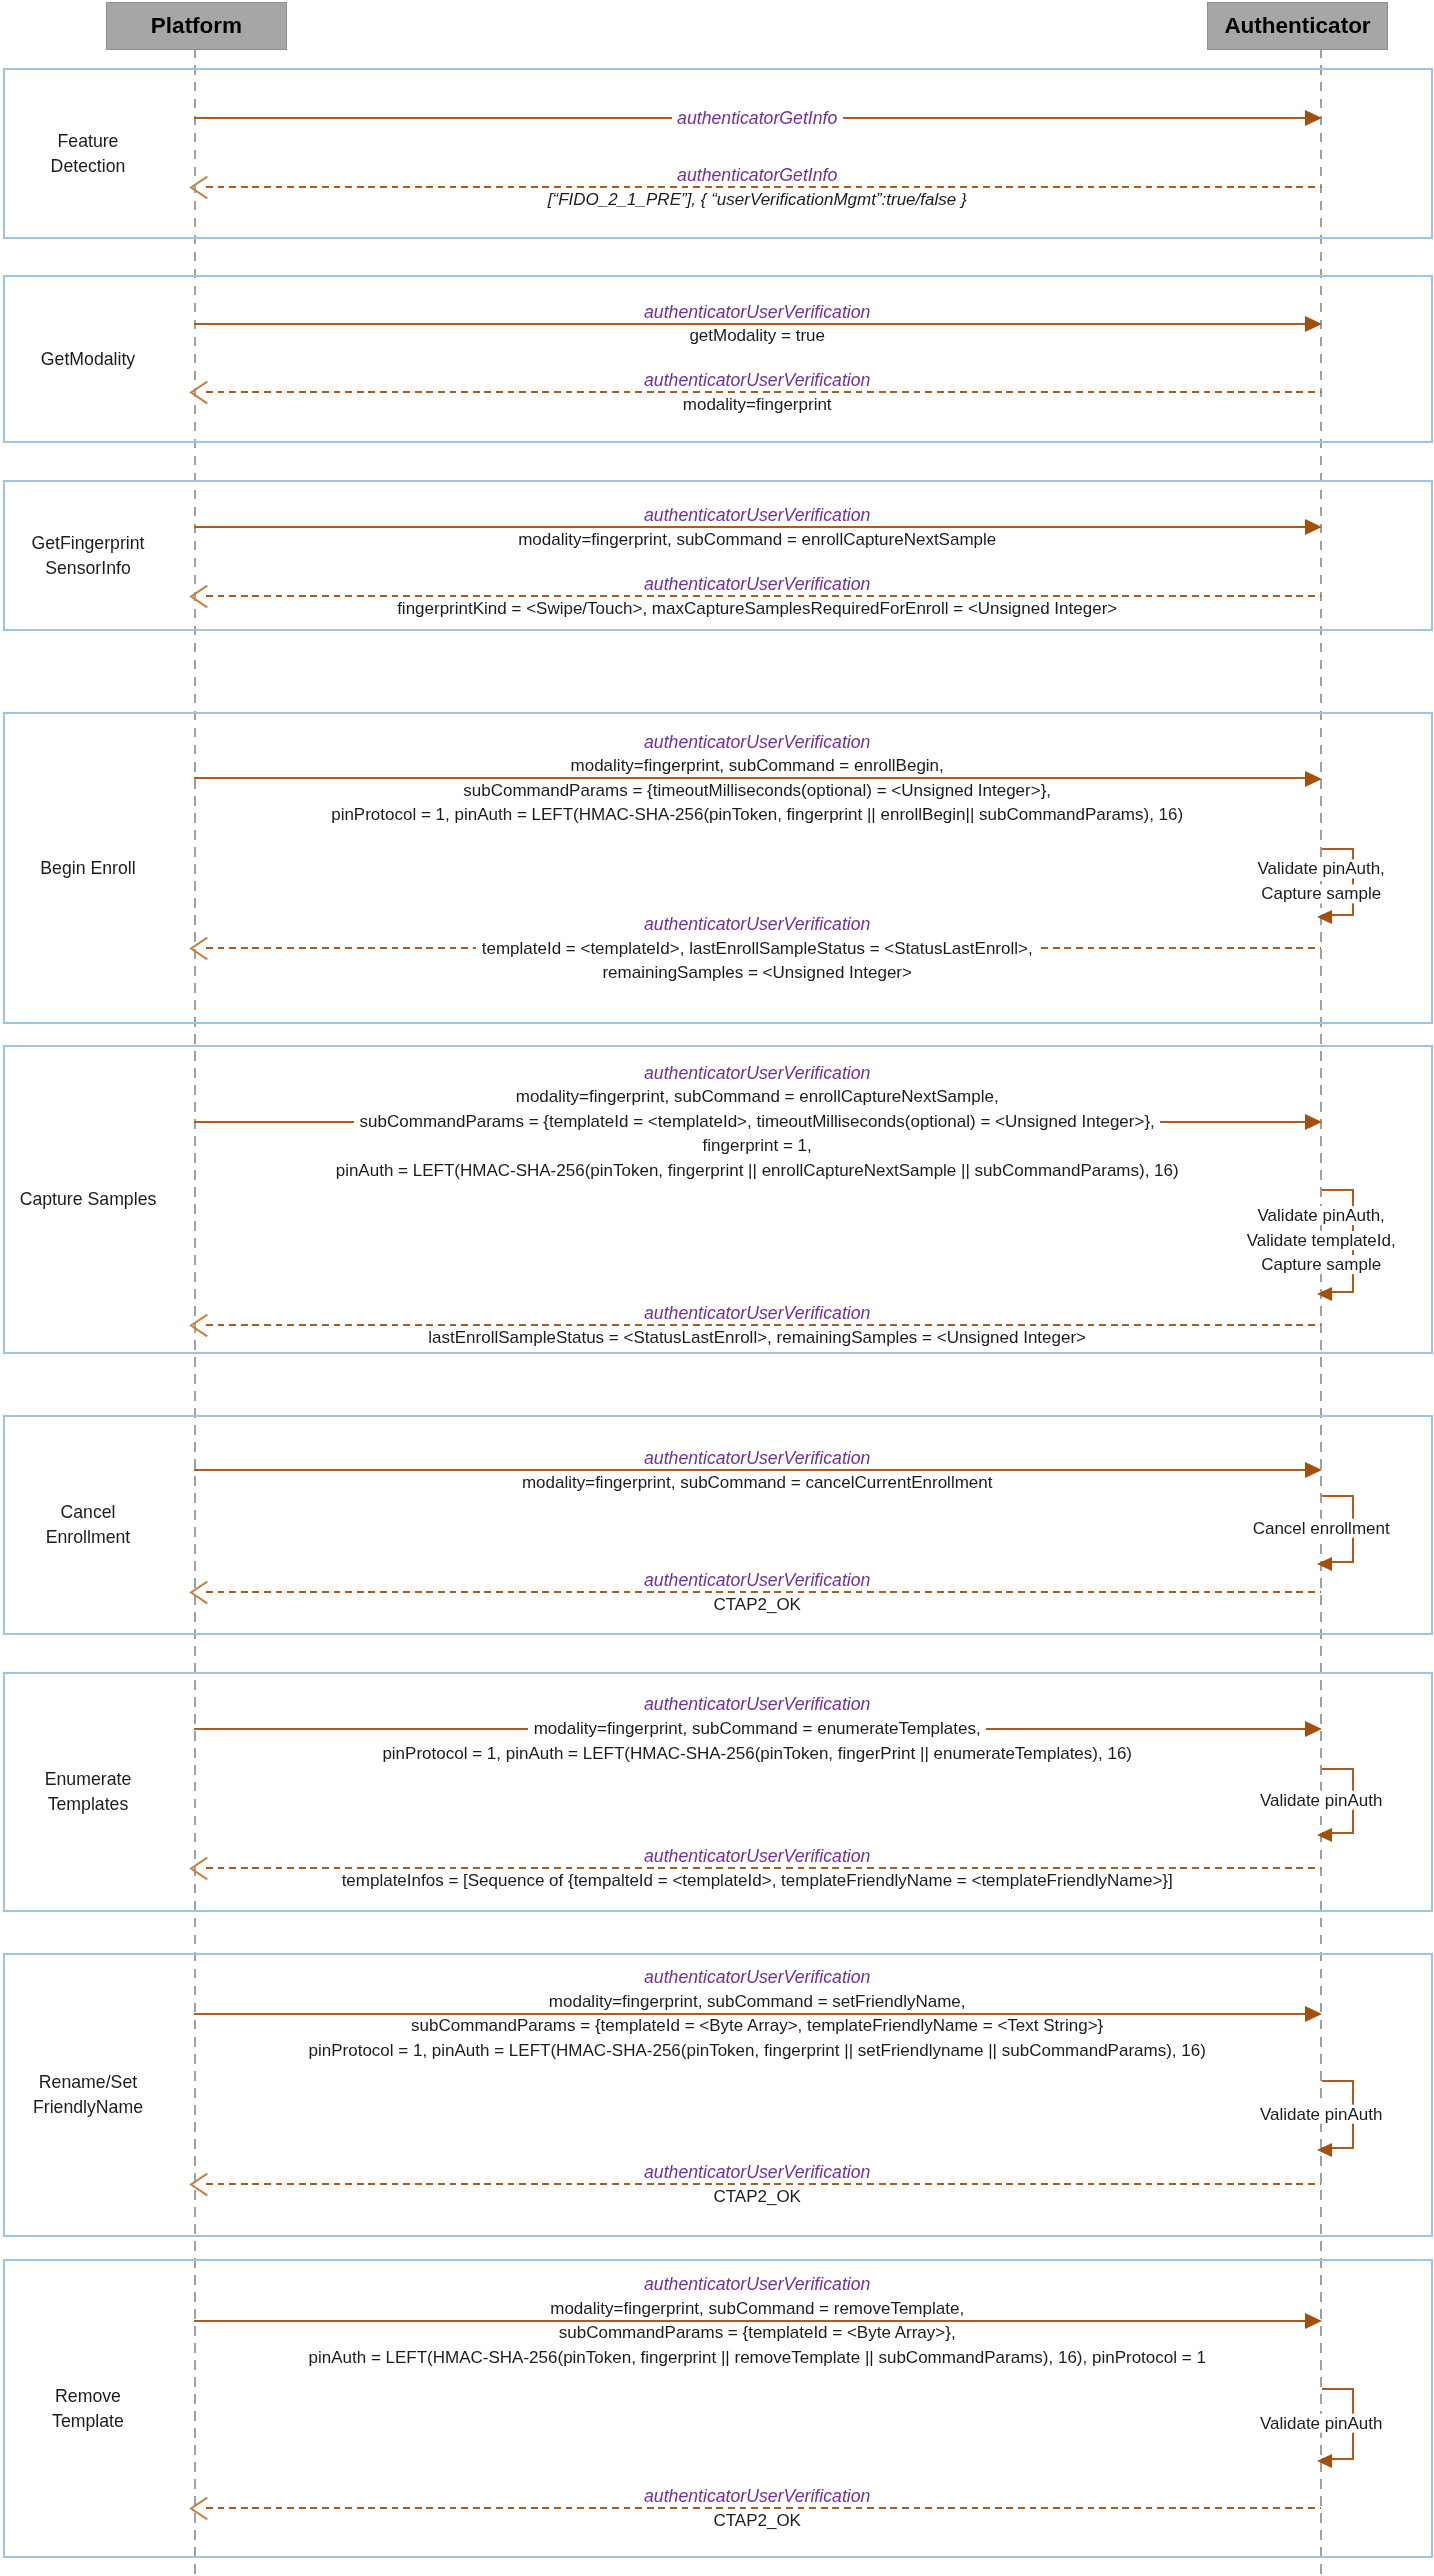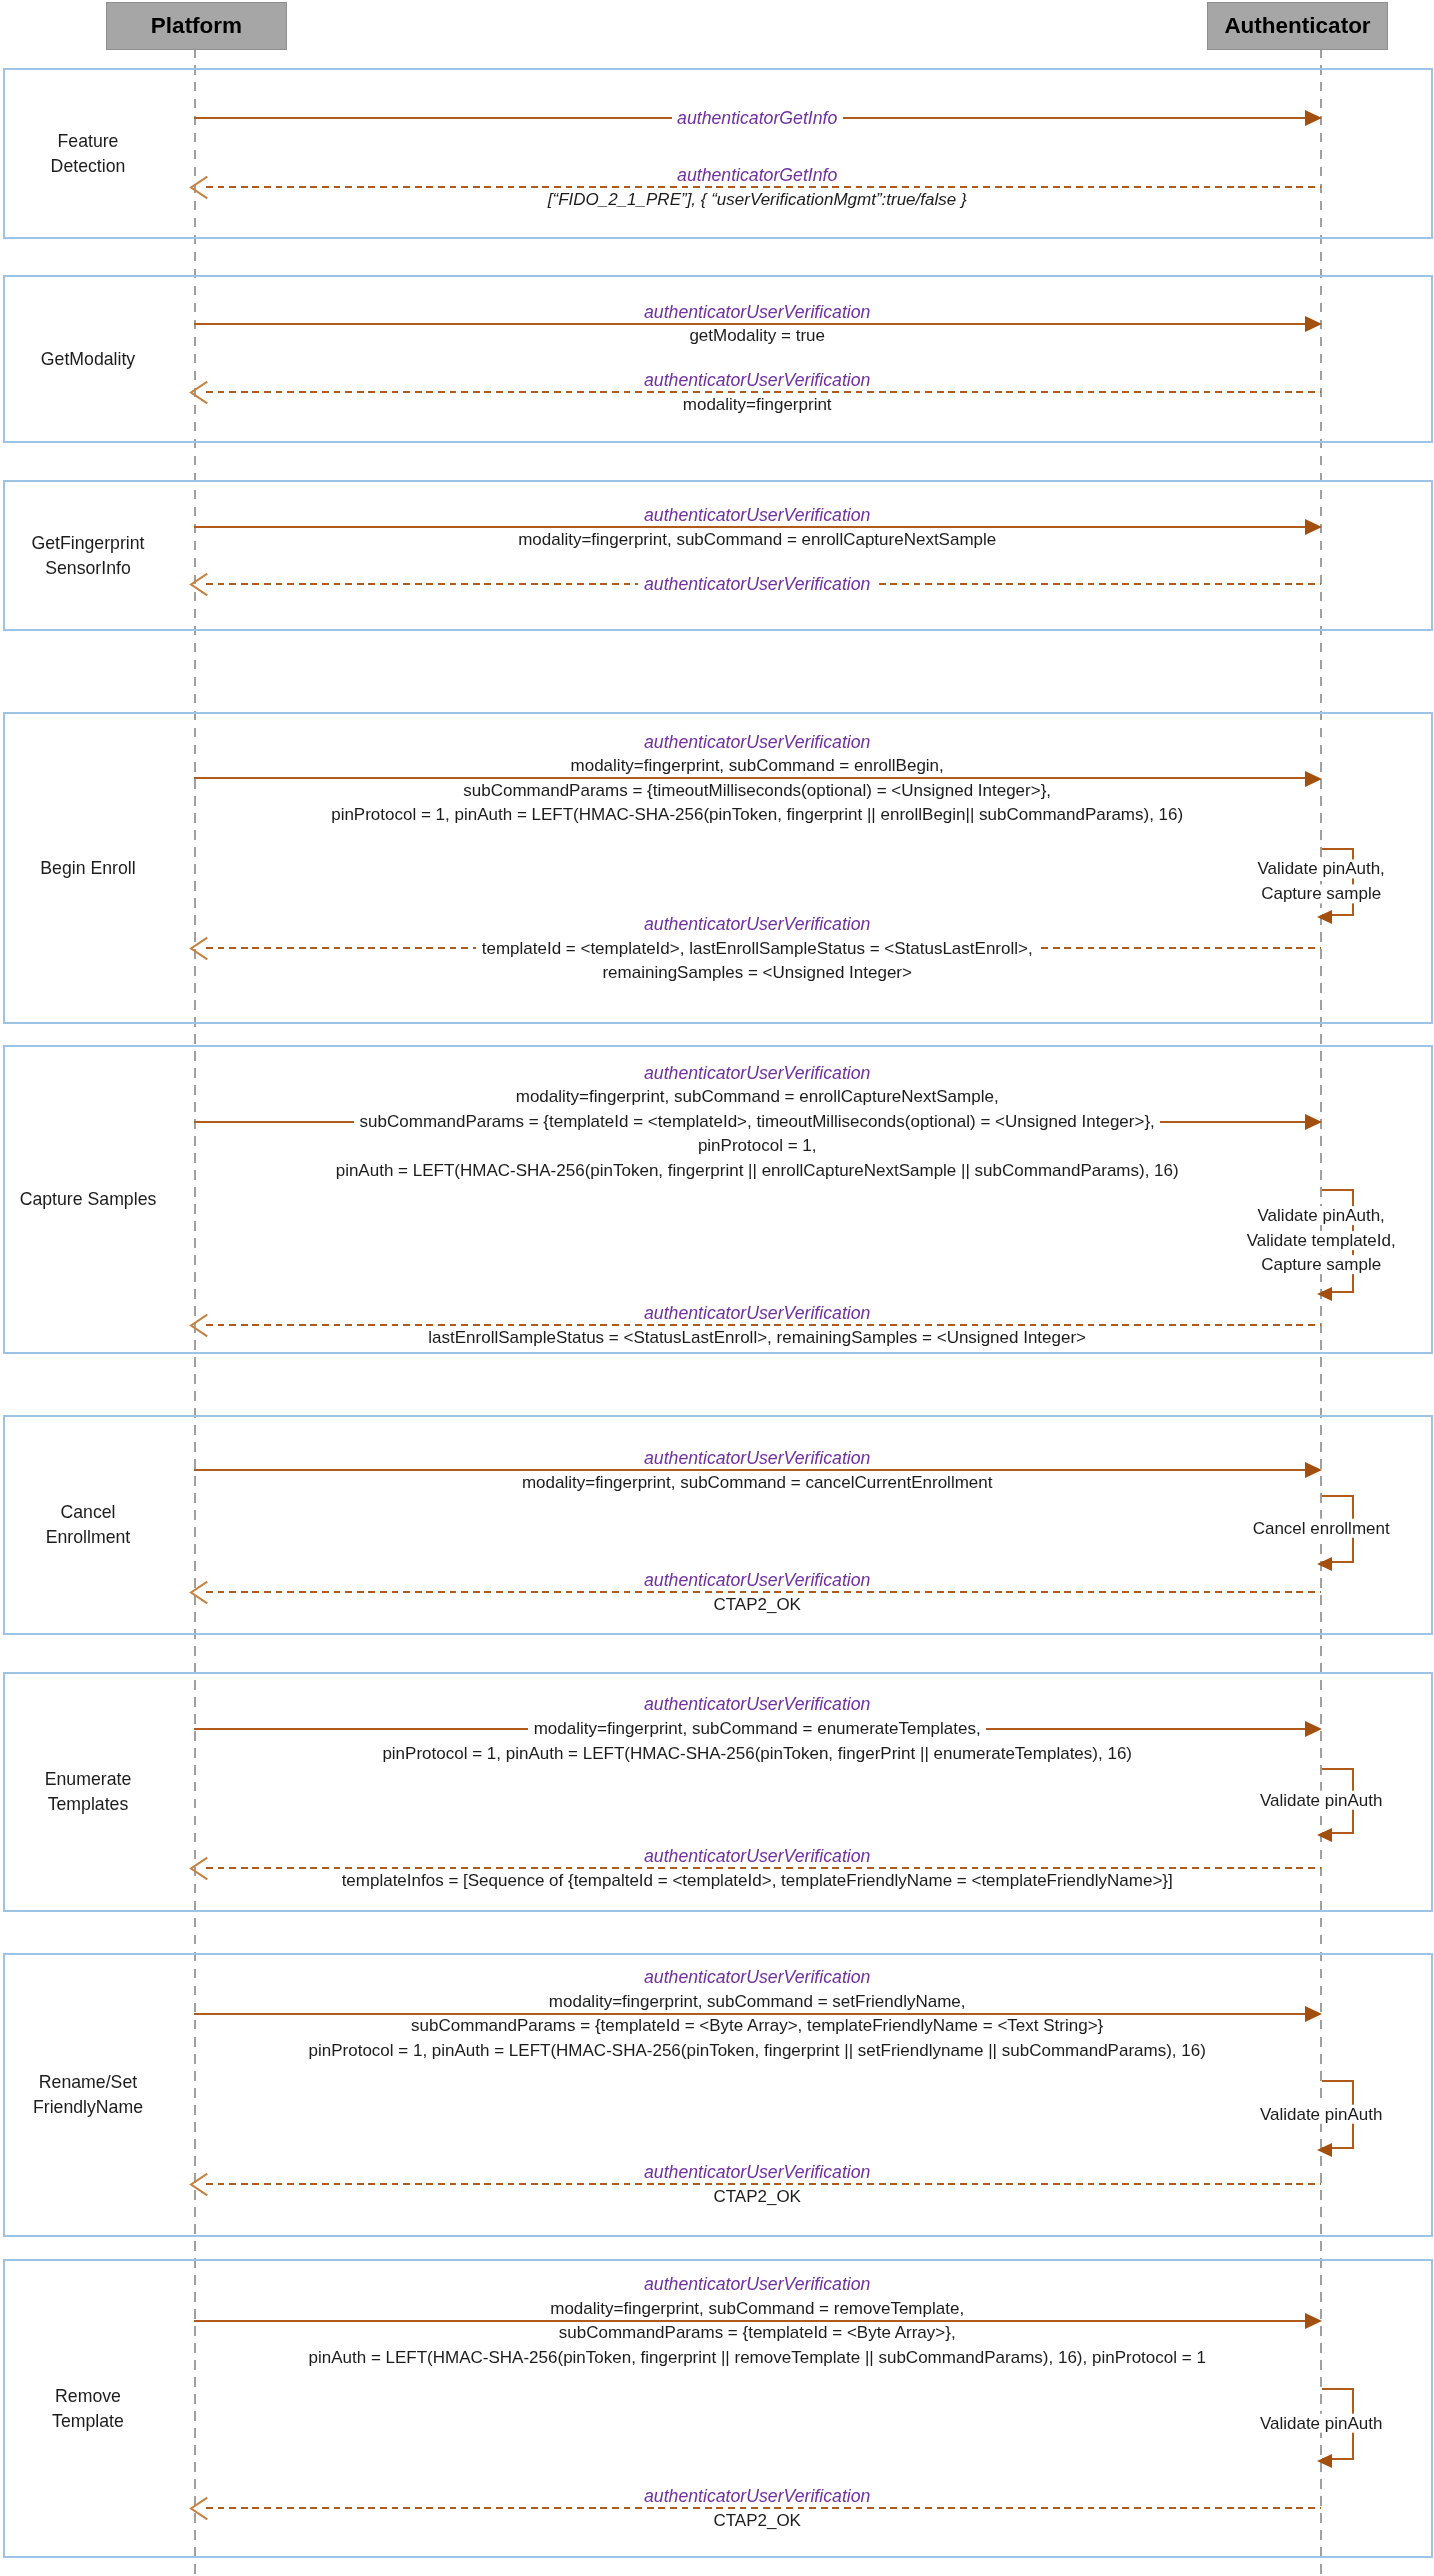--- a/index.html
+++ b/index.html
@@ -143,20 +143,21 @@
         <div class="mparam"><span>modality=fingerprint, subCommand = enrollCaptureNextSample</span></div>
       </div>
     </div>
     <div class="msg" style="top:90px">
       <div class="mline dashed"></div>
       <svg class="ahead-l" width="23" height="27" viewBox="0 0 34 40">
           <path d="M30 4 L6 20 L30 36" stroke="#c5813f" stroke-width="3" fill="none"></path>
         </svg>
       <div class="mtext">
         <div class="mname"><span>authenticatorUserVerification</span></div>
+        <div class="mparam"><span>fingerprintKind = &lt;Swipe/Touch&gt;, maxCaptureSamplesRequiredForEnroll = &lt;Unsigned Integer&gt;</span></div>
       </div>
     </div>
   </div>
 
   <div class="frame" style="top:712px;height:312px">
     <div class="flabel">
       <div>Begin Enroll</div>
     </div>
     <div class="msg" style="top:15.7px">
       <div class="mline solid"></div>
@@ -193,21 +194,21 @@
     <div class="flabel">
       <div>Capture Samples</div>
     </div>
     <div class="msg" style="top:13.6px">
       <div class="mline solid"></div>
       <div class="ahead-r"></div>
       <div class="mtext">
         <div class="mname"><span>authenticatorUserVerification</span></div>
         <div class="mparam"><span>modality=fingerprint, subCommand = enrollCaptureNextSample,</span></div>
         <div class="mparam"><span>subCommandParams = {templateId = &lt;templateId&gt;, timeoutMilliseconds(optional) = &lt;Unsigned Integer&gt;},</span></div>
-        <div class="mparam"><span>pinProtocol = 1,</span></div>
+        <div class="mparam"><span>fingerprint = 1,</span></div>
         <div class="mparam"><span>pinAuth = LEFT(HMAC-SHA-256(pinToken, fingerprint || enrollCaptureNextSample || subCommandParams), 16)</span></div>
       </div>
     </div>
     <div class="selfmsg" style="top:142px;height:104px">
       <div class="bracket"></div>
       <div class="ahead-sl"></div>
       <div class="stext">
         <div><span>Validate pinAuth,</span></div>
         <div><span>Validate templateId,</span></div>
         <div><span>Capture sample</span></div>

